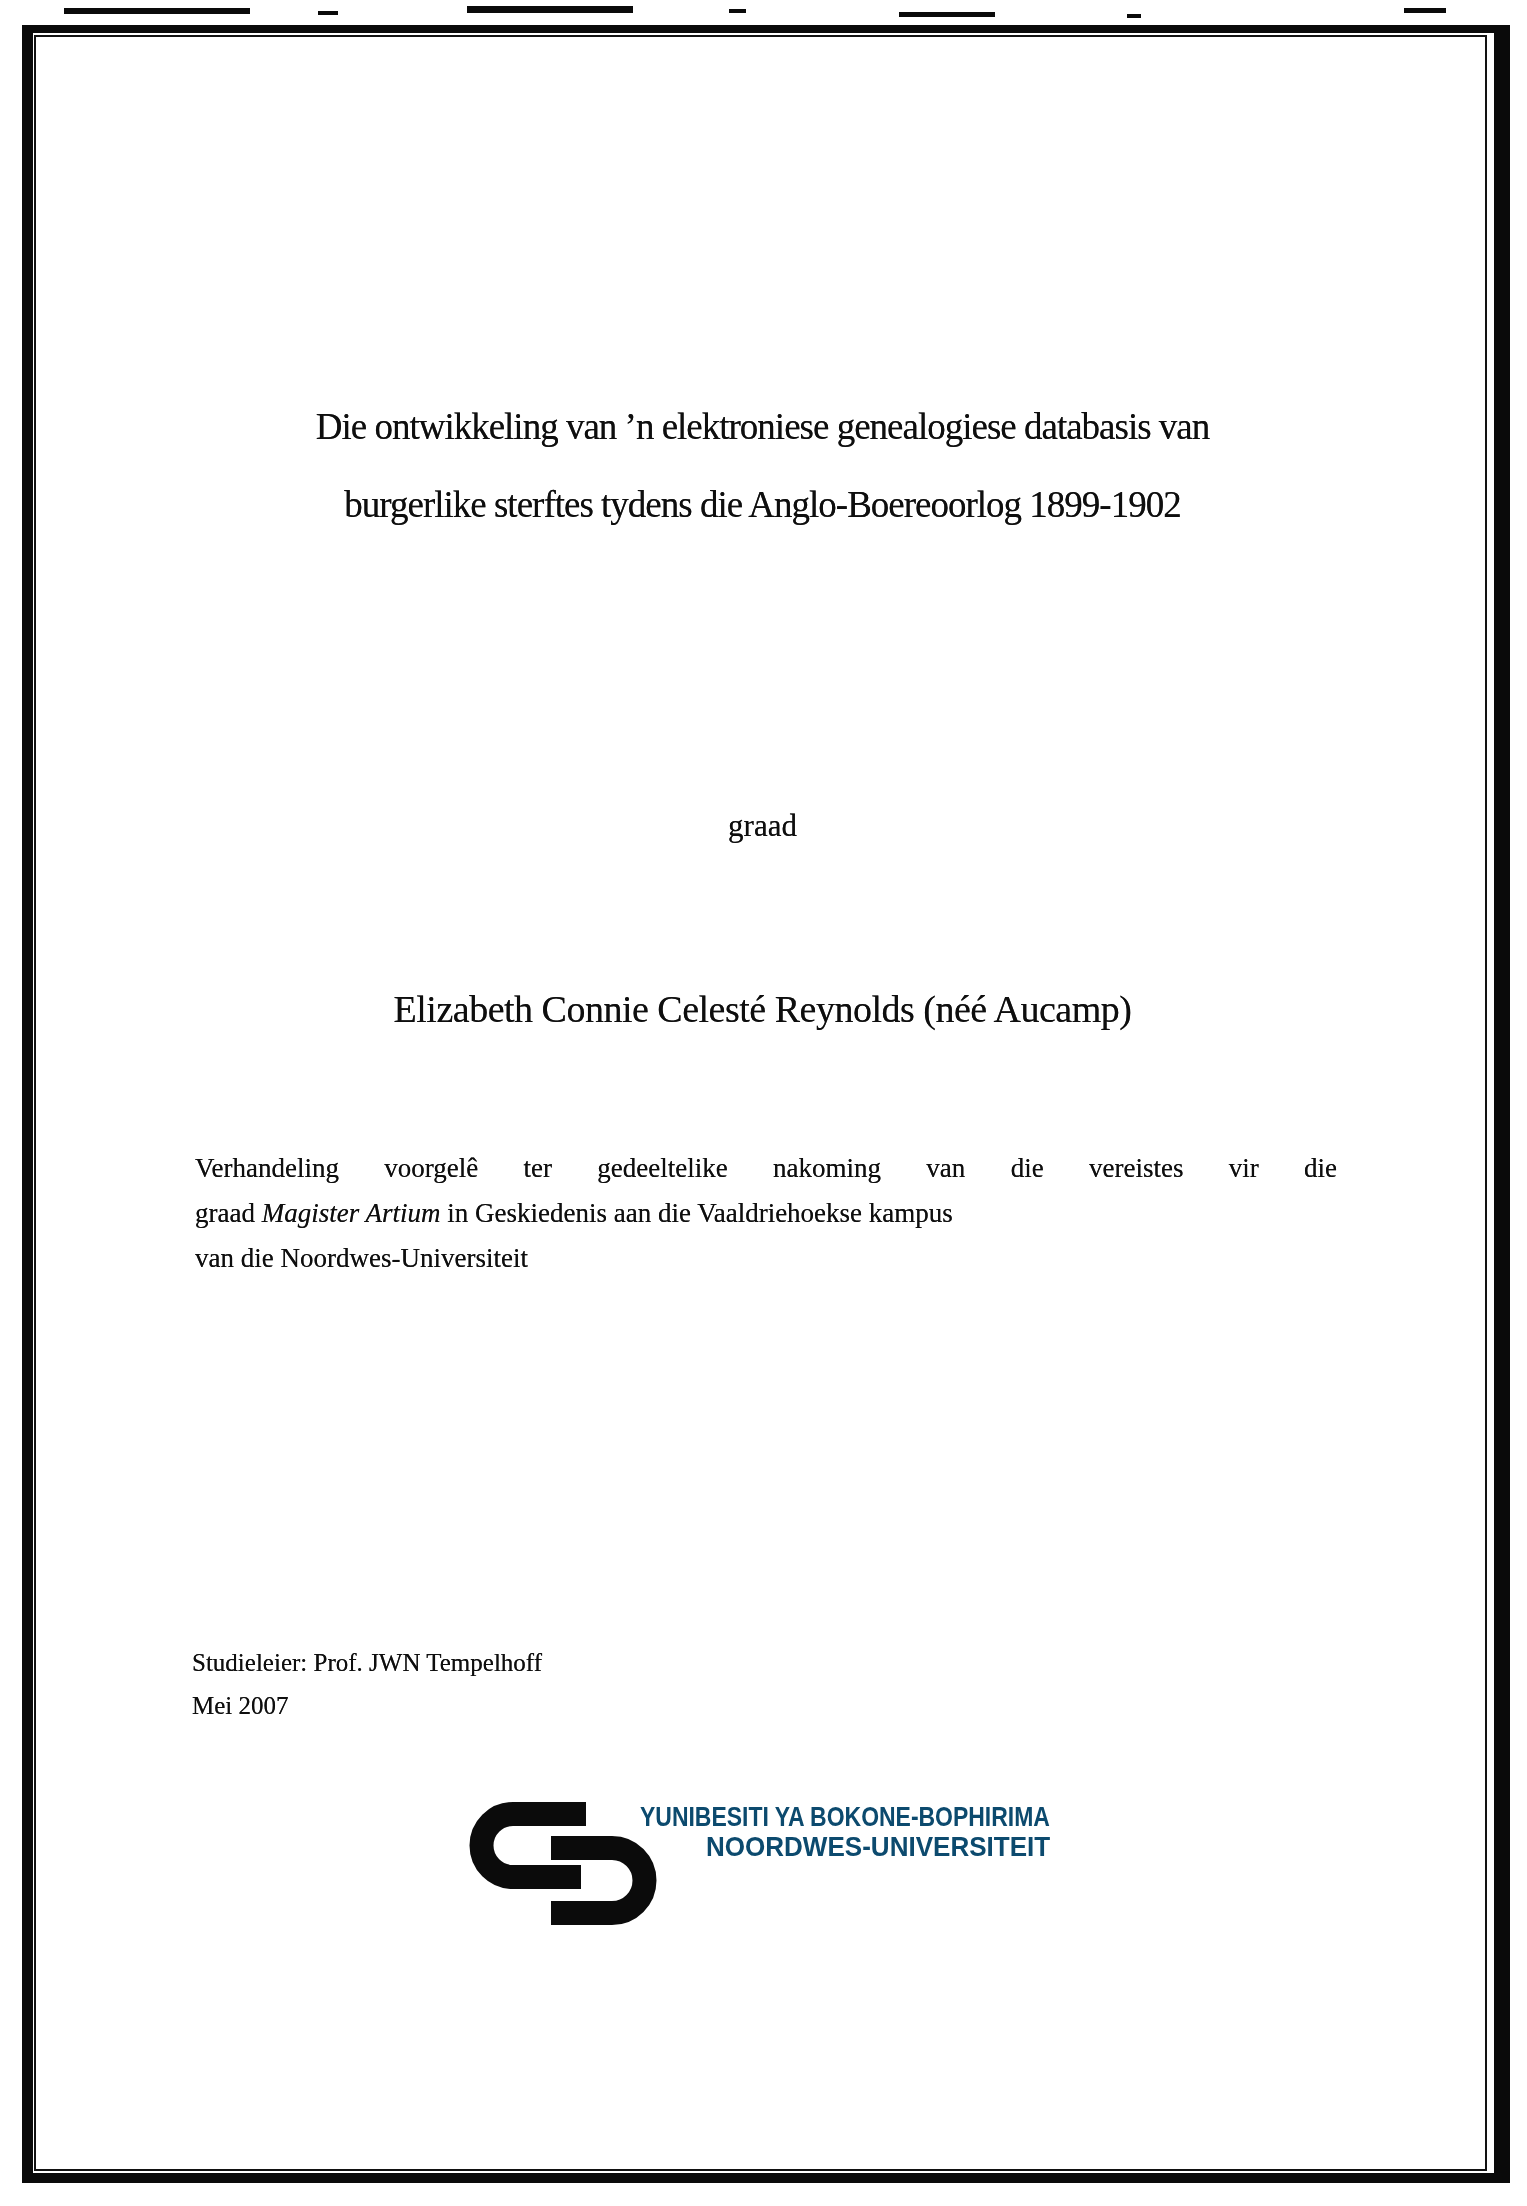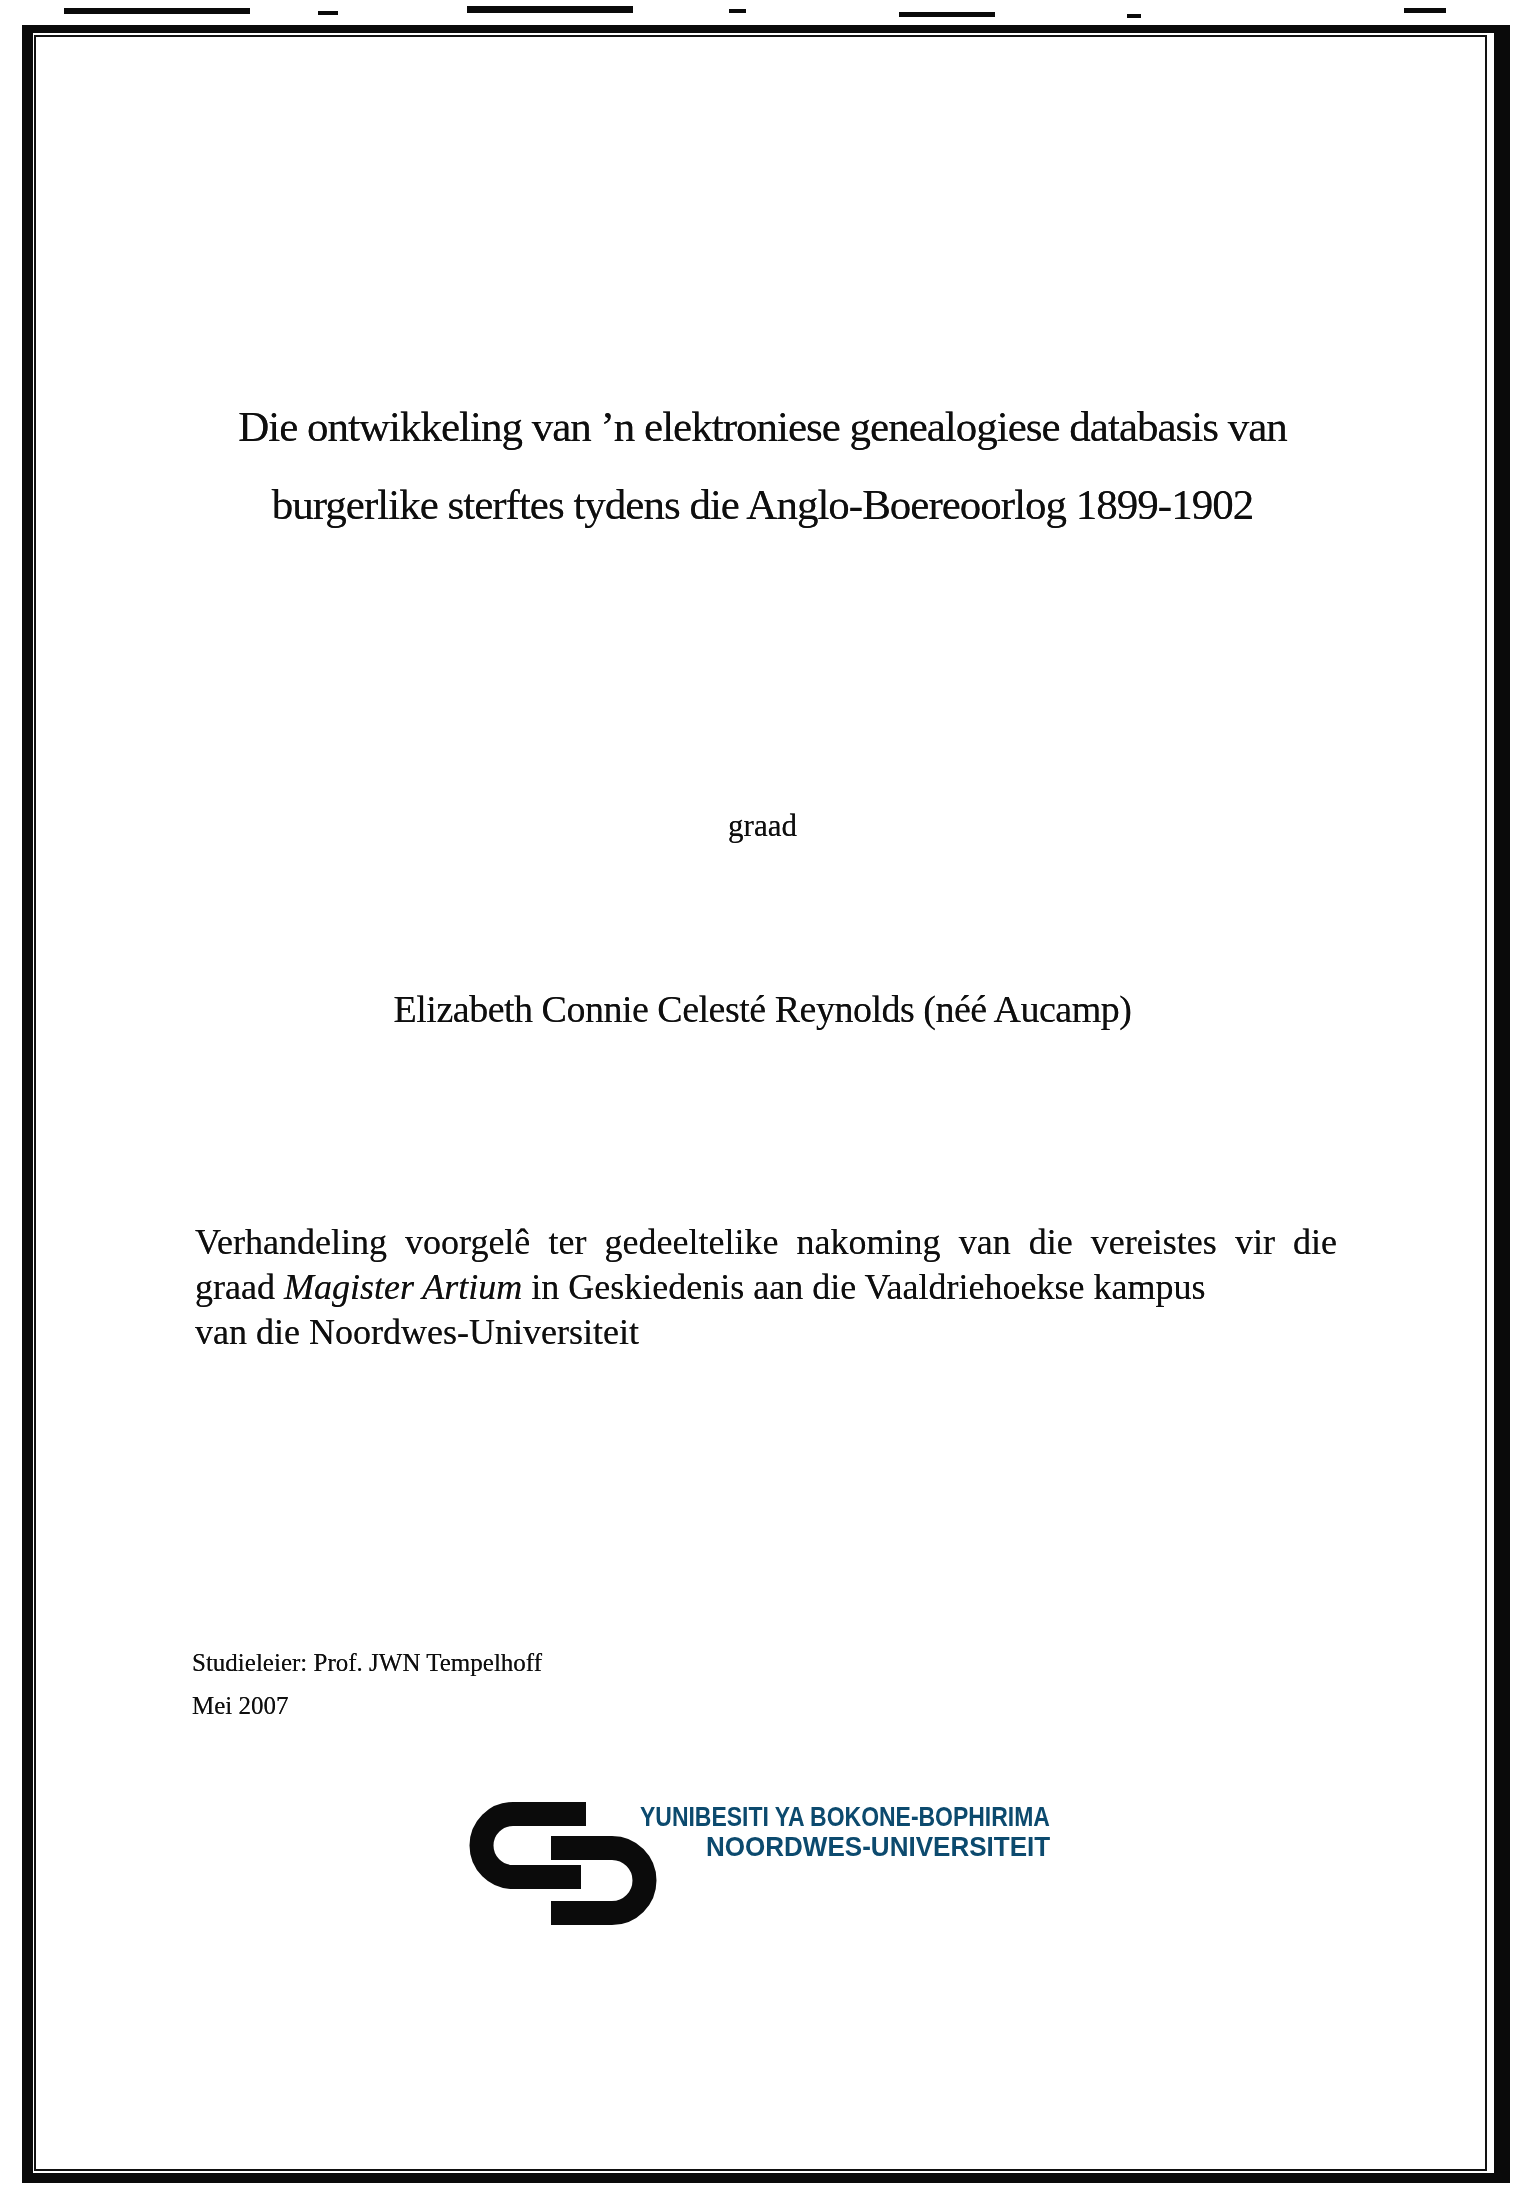--- a/index.html
+++ b/index.html
@@ -24,36 +24,36 @@
     width:1453px;height:2136px;
     box-sizing:border-box;
     border:2px solid #121212;
   }
   .artifact{position:absolute;background:#0a0a0a;}
   
   .serif-ink{ text-shadow:0 0 0.6px rgba(10,10,10,0.75); }
   .title-block{
     position:absolute;left:36px;top:388px;width:1453px;
     text-align:center;
-    font-size:43px;line-height:78px;
+    font-size:37px;line-height:78px;
     letter-spacing:-1px;
     white-space:nowrap;
   }
   .byline{
     position:absolute;left:36px;top:806px;width:1453px;
     text-align:center;font-size:31px;line-height:40px;
   }
   .author-line{
     position:absolute;left:36px;top:960px;width:1453px;
     text-align:center;font-size:38px;line-height:50px;
     letter-spacing:-0.5px;white-space:nowrap;margin-top:24px;
   }
   .statement{
-    position:absolute;left:195px;top:1220px;width:1142px;
-    font-size:36px;line-height:45px;
+    position:absolute;left:195px;top:1146px;width:1142px;
+    font-size:27px;line-height:45px;
   }
   .statement .justified{
     text-align:justify;text-align-last:justify;
   }
   .statement .italic{ font-style:italic; }
   .supervisor-block{
     position:absolute;left:192px;top:1641px;
     font-size:25px;line-height:43px;
     white-space:nowrap;
   }

